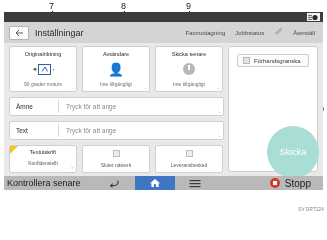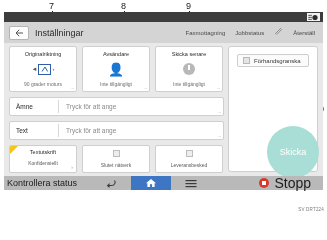--- a/index.html
+++ b/index.html
@@ -252,21 +252,21 @@
     padding-right: 12px;
   }
   .stop-ico {
     width: 10px; height: 10px; border-radius: 50%;
     background: #d9392b;
     display: flex; align-items: center; justify-content: center;
   }
   .stop-ico::after {
     content:""; width:4px; height:4px; background:#fff;
   }
-  .stop-label { font-size: 14px; color: #1c1c1c; }
+  .stop-label { font-size: 10px; color: #1c1c1c; }
 
   .figcap {
     position: absolute;
     right: 3px; bottom: 1px;
     font-size: 4.5px; color: #7a7a7a;
     letter-spacing: 0.2px;
   }
 </style>
 </head>
 <body>
@@ -414,21 +414,21 @@
         </div>
       </div>
 
       <div class="start-btn">
         <span>Skicka</span>
       </div>
 
     </div>
 
     <div class="botbar">
-      <div class="status-left">Kontrollera status</div>
+      <div class="status-left">Kontrollera senare</div>
       <div class="nav-group">
         <div class="nav-btn">
           <svg width="11" height="9" viewBox="0 0 11 9">
             <path d="M8.5 1.5 C9.8 3.2 9.2 6.5 5.2 6.5 L2 6.5" stroke="#3a3a3a" stroke-width="1.1" fill="none"></path>
             <path d="M3.6 4.6 L1.6 6.6 L3.6 8.2" stroke="#3a3a3a" stroke-width="1.1" fill="none"></path>
           </svg>
         </div>
         <div class="nav-btn home">
           <svg width="12" height="10" viewBox="0 0 12 10">
             <path d="M6 1 L11 5.2 L9.6 5.2 L9.6 9 L2.4 9 L2.4 5.2 L1 5.2 Z" fill="#ffffff"></path>

